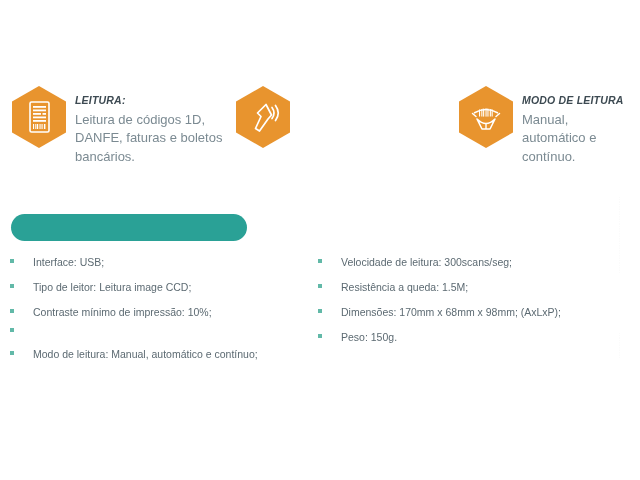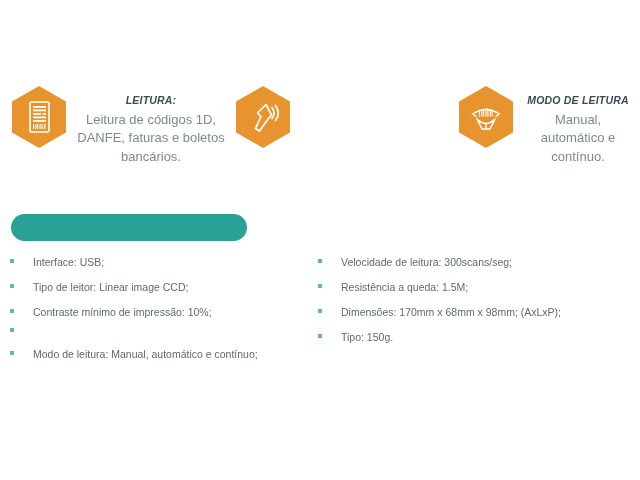--- a/index.html
+++ b/index.html
@@ -47,21 +47,21 @@
     clip-path: polygon(50% 0%, 100% 25%, 100% 75%, 50% 100%, 0% 75%, 0% 25%);
   }
   .hex svg {
     position: absolute;
     left: 0;
     top: 0;
     width: 54px;
     height: 62px;
   }
 
-  .feature-text { padding-top: 9px; text-align: center; }
+  .feature-text { padding-top: 9px; }
   .feature-title {
     font-size: 10.5px;
     font-weight: bold;
     font-style: italic;
     color: #3d4a52;
     letter-spacing: 0.2px;
     margin: 0 0 4px 0;
     line-height: 1.1;
     white-space: nowrap;
   }
@@ -222,21 +222,21 @@
 
 <div class="spec-columns">
 
   <div class="spec-col spec-col-left">
     <div class="spec-item">
       <span class="spec-bullet"></span>
       <span class="spec-text">Interface: USB;</span>
     </div>
     <div class="spec-item">
       <span class="spec-bullet"></span>
-      <span class="spec-text">Tipo de leitor: Linear image CCD;</span>
+      <span class="spec-text">Tipo de leitor: Leitura image CCD;</span>
     </div>
     <div class="spec-item">
       <span class="spec-bullet"></span>
       <span class="spec-text">Contraste mínimo de impressão: 10%;</span>
     </div>
     <div class="spec-item">
       <span class="spec-bullet"></span>
     </div>
     <div class="spec-item">
       <span class="spec-bullet"></span>
@@ -252,20 +252,20 @@
     <div class="spec-item">
       <span class="spec-bullet"></span>
       <span class="spec-text">Resistência a queda: 1.5M;</span>
     </div>
     <div class="spec-item">
       <span class="spec-bullet"></span>
       <span class="spec-text">Dimensões: 170mm x 68mm x 98mm; (AxLxP);</span>
     </div>
     <div class="spec-item">
       <span class="spec-bullet"></span>
-      <span class="spec-text">Tipo: 150g.</span>
+      <span class="spec-text">Peso: 150g.</span>
     </div>
   </div>
 
 </div>
 
 <span class="watermark watermark-top">·············································</span>
 <span class="watermark watermark-bottom">···············</span>
 
 </body></html>

